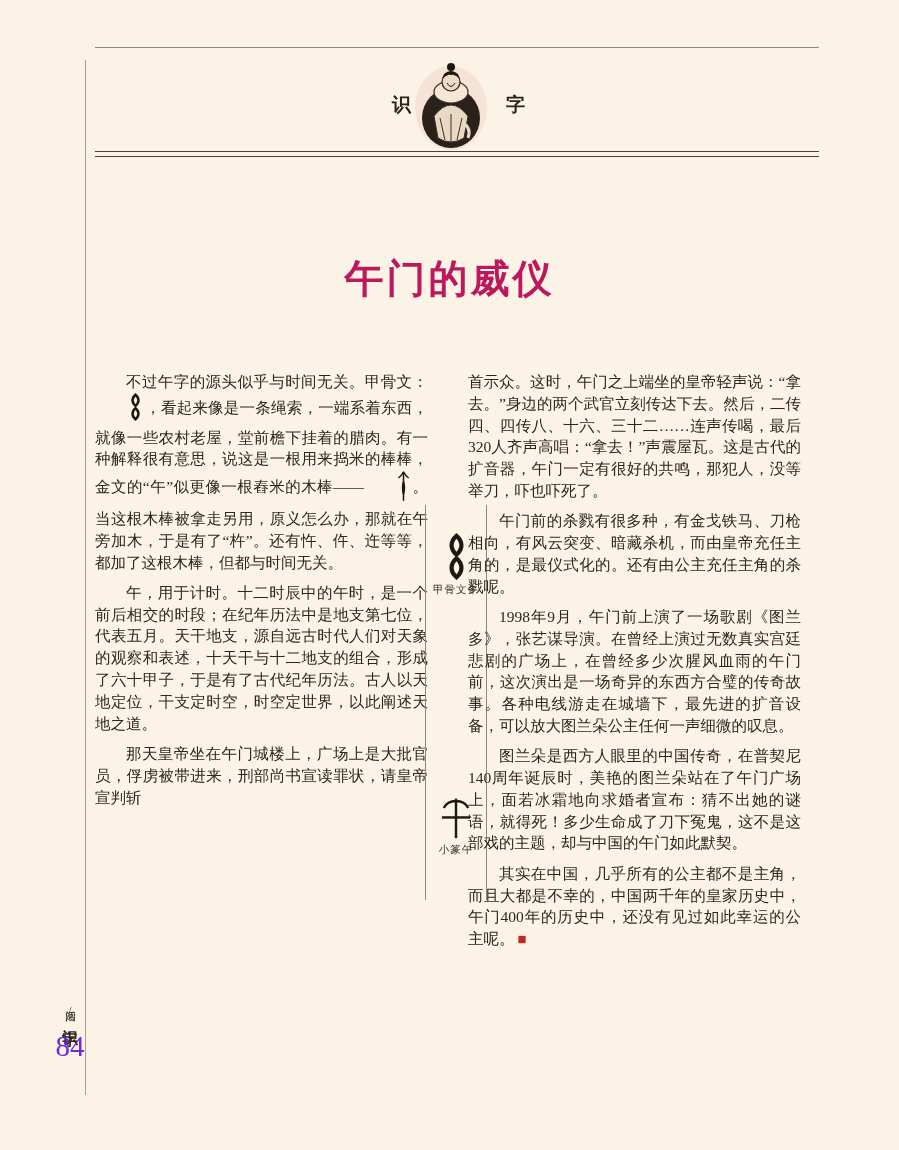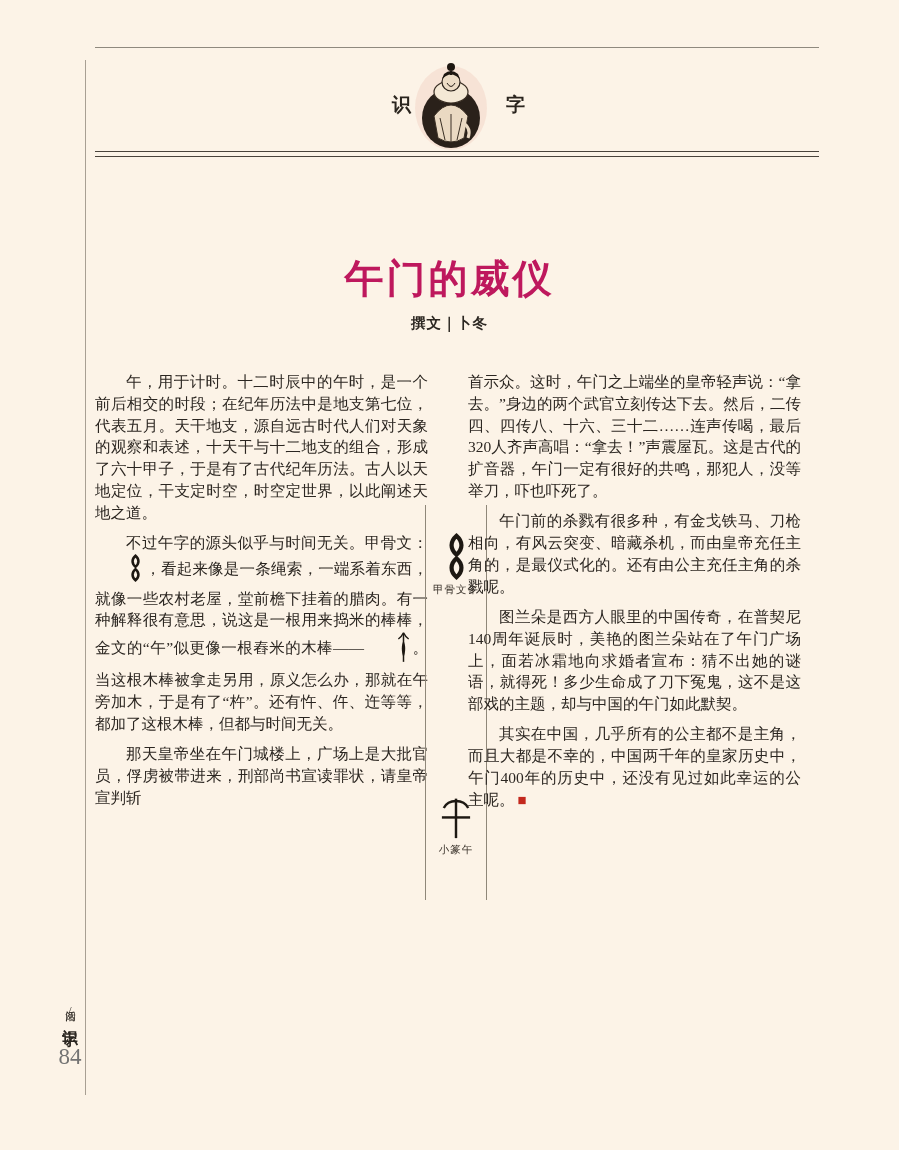--- a/index.html
+++ b/index.html
@@ -26,21 +26,21 @@
   .glyph-col{position:absolute;left:425px;top:505px;width:60px;height:395px;
         border-left:1px solid #8f8779;border-right:1px solid #8f8779;}
   .glyph-item{position:absolute;left:0;width:100%;text-align:center;}
   .glyph-label{display:block;font-size:10.5px;color:#352e26;margin-top:3px;letter-spacing:1px;}
   .g1{top:28px;text-align:center;} .g2{top:160px;} .g3{top:288px;}
   .footer-margin{position:absolute;left:52px;top:1002px;width:36px;text-align:center;}
   .vert{writing-mode:vertical-rl;text-orientation:upright;margin:0 auto;line-height:1;}
   .vert .small{font-size:10.5px;letter-spacing:1px;}
   .vert .slash{font-size:11px;}
   .vert .large{font-size:15.5px;font-weight:bold;letter-spacing:2px;}
-  .page-num{font-size:23px;margin-top:24px;color:#737373;}
+  .page-num{font-size:29px;margin-top:10px;color:#6d28d9;}
   svg{display:block;margin:0 auto;}
   .inline-glyph svg{display:inline-block;}
 </style>
 </head>
 <body>
 
 <div class="page">
 
   <div class="top-rule"></div>
 
@@ -60,33 +60,32 @@
       <path d="M37 15 L37 19" stroke="#1d1711" stroke-width="2"></path>
       <path d="M33 27 Q37 34 41 27" stroke="#2a211a" stroke-width="1" fill="none"></path>
       <path d="M48 66 Q58 72 54 82" stroke="#ead9c2" stroke-width="3" fill="none"></path>
     </svg>
   </div>
 
   <div class="double-rule"></div>
   <div class="left-vline"></div>
 
   <h1 class="title">午门的威仪</h1>
-  <div class="byline">撰文｜卜冬</div>
 
   <div class="col col-left">
-    <p>午，用于计时。十二时辰中的午时，是一个前后相交的时段；在纪年历法中是地支第七位，代表五月。天干地支，源自远古时代人们对天象的观察和表述，十天干与十二地支的组合，形成了六十甲子，于是有了古代纪年历法。古人以天地定位，干支定时空，时空定世界，以此阐述天地之道。</p>
     <p>
       <span>不过午字的源头似乎与时间无关。甲骨文：</span><span class="inline-glyph"><svg width="15" height="28" viewBox="0 0 26 50">
             <path d="M13 3 C6 9 6 17 13 23 C20 17 20 9 13 3 Z M13 27 C6 33 6 41 13 47 C20 41 20 33 13 27 Z" fill="none" stroke="#1d1812" stroke-width="4.5"></path>
           </svg></span><span>，看起来像是一条绳索，一端系着东西，就像一些农村老屋，堂前檐下挂着的腊肉。有一种解释很有意思，说这是一根用来捣米的棒棒，金文的“午”似更像一根舂米的木棒——</span><span class="inline-glyph"><svg width="13" height="32" viewBox="0 0 22 56">
             <path d="M11 5 L11 54" stroke="#1d1812" stroke-width="2.6" fill="none"></path>
             <path d="M11 3 C8 9 5 12 2 14 M11 3 C14 9 17 12 20 14" stroke="#1d1812" stroke-width="2.6" fill="none"></path>
             <path d="M11 17 C7 25 7 36 11 46 C15 36 15 25 11 17 Z" fill="#1d1812"></path>
           </svg></span><span>。当这根木棒被拿走另用，原义怎么办，那就在午旁加木，于是有了“杵”。还有忤、仵、迕等等，都加了这根木棒，但都与时间无关。</span>
     </p>
+    <p>午，用于计时。十二时辰中的午时，是一个前后相交的时段；在纪年历法中是地支第七位，代表五月。天干地支，源自远古时代人们对天象的观察和表述，十天干与十二地支的组合，形成了六十甲子，于是有了古代纪年历法。古人以天地定位，干支定时空，时空定世界，以此阐述天地之道。</p>
     <p>那天皇帝坐在午门城楼上，广场上是大批官员，俘虏被带进来，刑部尚书宣读罪状，请皇帝宣判斩</p>
   </div>
 
   <div class="glyph-col">
     <div class="glyph-item g1">
       <span>
         <svg width="25" height="47" viewBox="0 0 26 50">
             <path d="M13 3 C6 9 6 17 13 23 C20 17 20 9 13 3 Z M13 27 C6 33 6 41 13 47 C20 41 20 33 13 27 Z" fill="none" stroke="#1d1812" stroke-width="4.5"></path>
           </svg>
       </span>
@@ -100,20 +99,21 @@
             <path d="M3 26 L33 26" stroke="#1d1812" stroke-width="2.6" fill="none"></path>
           </svg>
       </span>
       <span class="glyph-label">小篆午</span>
     </div>
   </div>
 
   <div class="col col-right">
     <p class="no-indent">首示众。这时，午门之上端坐的皇帝轻声说：“拿去。”身边的两个武官立刻传达下去。然后，二传四、四传八、十六、三十二……连声传喝，最后320人齐声高唱：“拿去！”声震屋瓦。这是古代的扩音器，午门一定有很好的共鸣，那犯人，没等举刀，吓也吓死了。</p>
     <p>午门前的杀戮有很多种，有金戈铁马、刀枪相向，有风云突变、暗藏杀机，而由皇帝充任主角的，是最仪式化的。还有由公主充任主角的杀戮呢。</p>
+    <p>1998年9月，午门前上演了一场歌剧《图兰多》，张艺谋导演。在曾经上演过无数真实宫廷悲剧的广场上，在曾经多少次腥风血雨的午门前，这次演出是一场奇异的东西方合璧的传奇故事。各种电线游走在城墙下，最先进的扩音设备，可以放大图兰朵公主任何一声细微的叹息。</p>
     <p>图兰朵是西方人眼里的中国传奇，在普契尼140周年诞辰时，美艳的图兰朵站在了午门广场上，面若冰霜地向求婚者宣布：猜不出她的谜语，就得死！多少生命成了刀下冤鬼，这不是这部戏的主题，却与中国的午门如此默契。</p>
     <p>
       <span>其实在中国，几乎所有的公主都不是主角，而且大都是不幸的，中国两千年的皇家历史中，午门400年的历史中，还没有见过如此幸运的公主呢。</span><span class="endmark">■</span>
     </p>
   </div>
 
   <div class="footer-margin">
     <div class="vert">
       <span class="small">阅活</span><span class="slash">/</span><span class="large">识字</span>
     </div>

